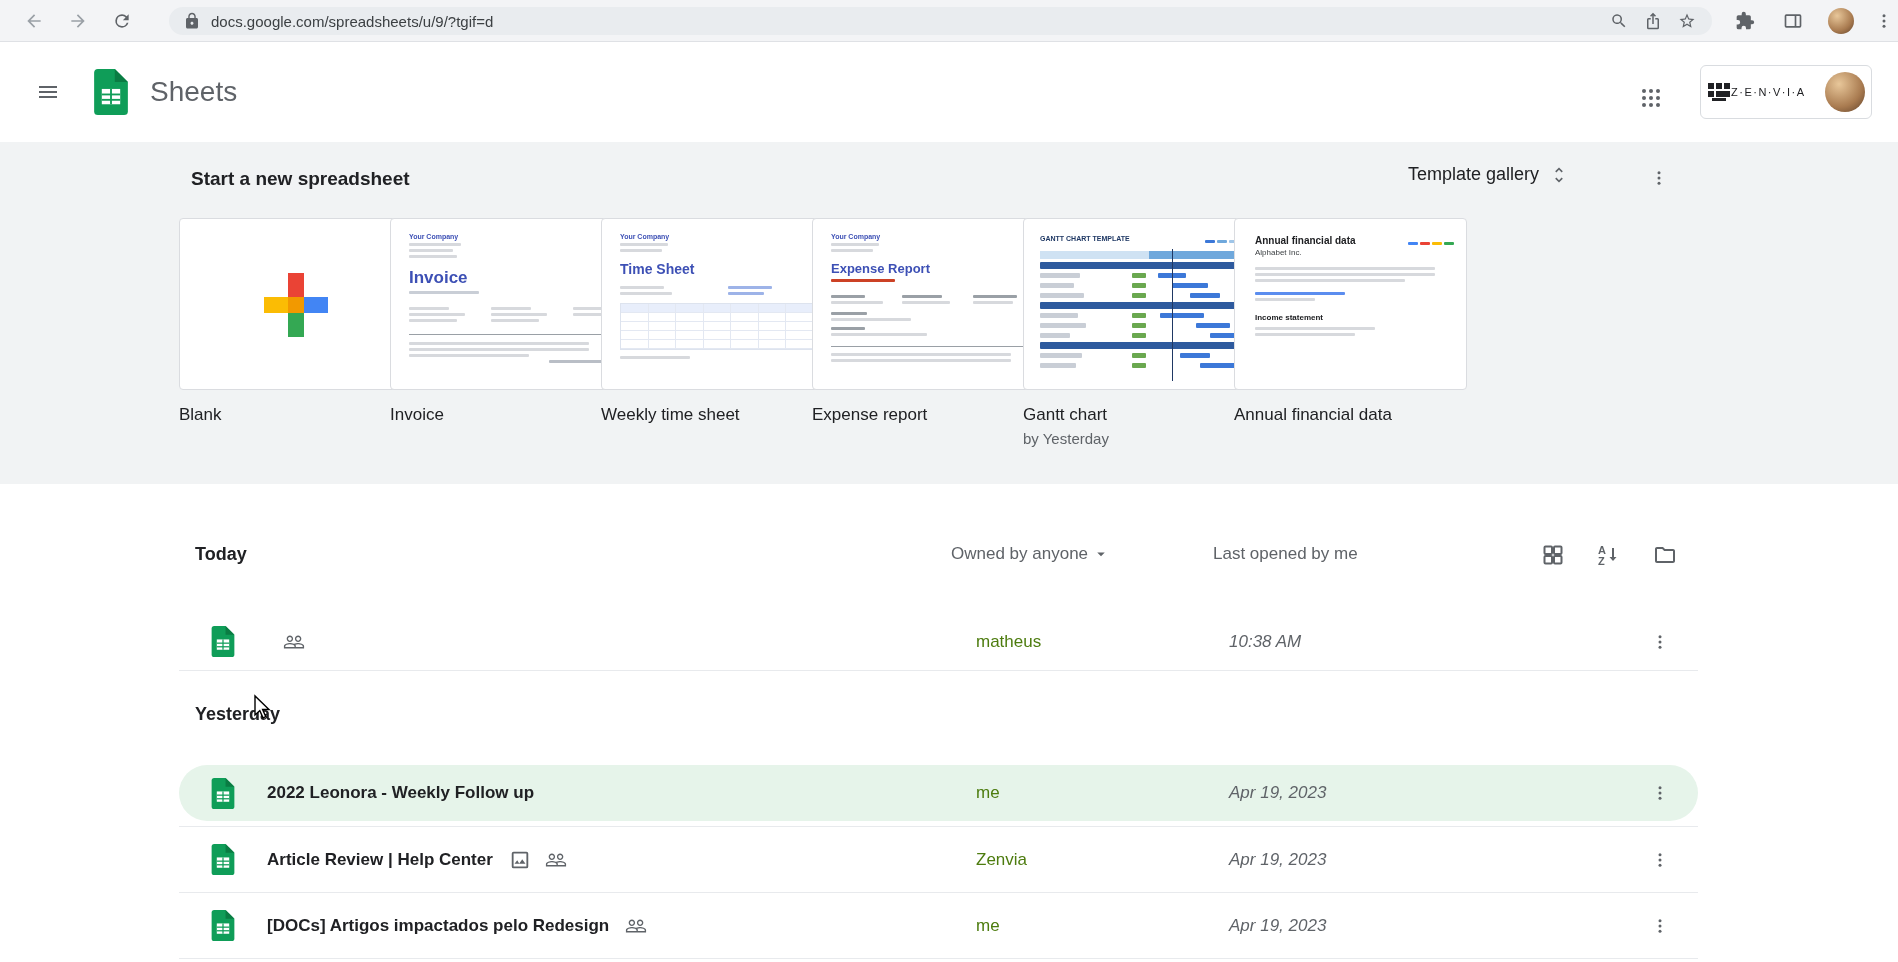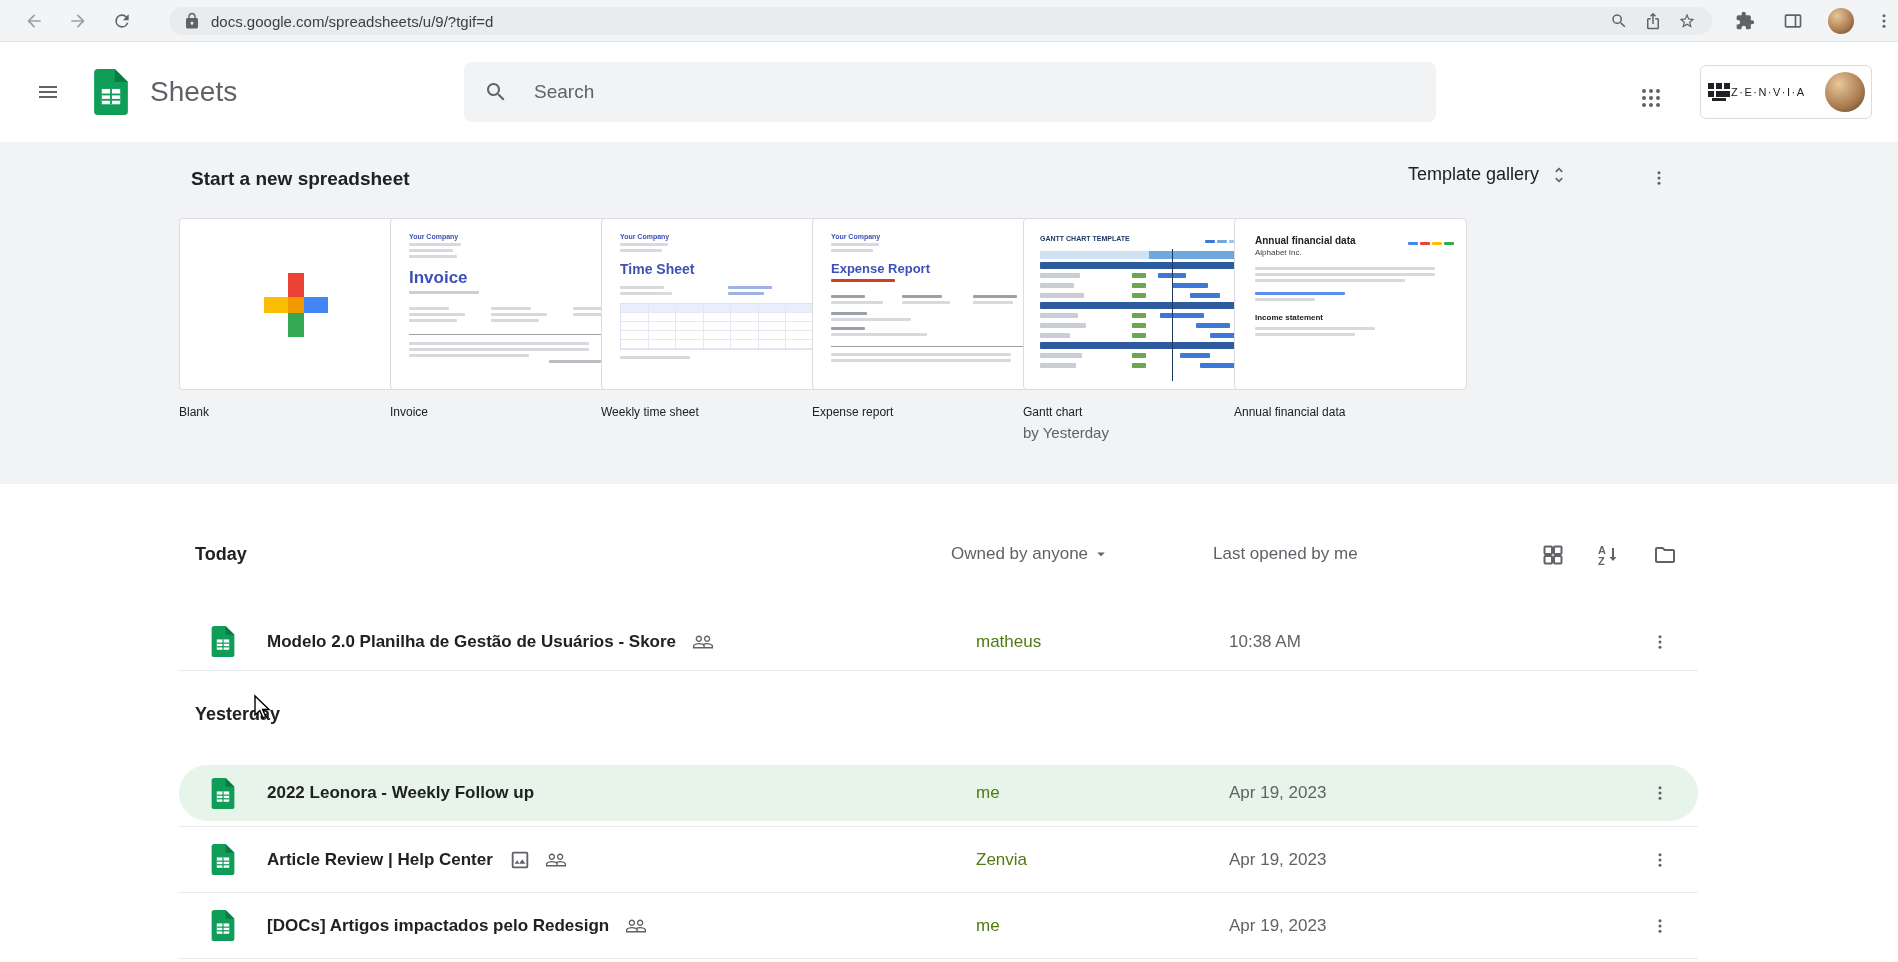--- a/index.html
+++ b/index.html
@@ -46,21 +46,21 @@
   .templates{position:absolute;left:0;top:142px;width:1898px;height:342px;background:#f1f3f4;}
   .tpl-title{position:absolute;left:191px;top:26px;font-size:19px;font-weight:700;color:#202124;}
   .tpl-gallery{position:absolute;left:1408px;top:22px;display:flex;align-items:center;gap:10px;
     font-size:18px;color:#202124;}
   .tpl-kebab{position:absolute;left:1645px;top:22px;width:28px;height:28px;display:flex;
     align-items:center;justify-content:center;}
   .cards{position:absolute;left:179px;top:76px;display:flex;gap:24px;}
   .card{width:187px;}
   .thumb{width:233px;height:172px;background:#fff;border:1px solid #dadce0;border-radius:4px;
     position:relative;overflow:hidden;}
-  .card-label{margin-top:15px;font-size:12px;color:#202124;}
+  .card-label{margin-top:15px;font-size:17px;color:#202124;}
   .card-sub{margin-top:5px;font-size:15px;color:#5f6368;}
   
   .plus{position:absolute;left:84px;top:54px;width:64px;height:64px;}
   .plus i{position:absolute;display:block;}
   
   .t-company{font-size:7px;font-weight:700;color:#3d50b5;}
   .t-bar{height:3px;background:#d7d9dd;border-radius:1px;margin-top:3px;}
   .t-head{font-weight:700;color:#3d50b5;}
   .t-blue-bar{height:3px;background:#9db3e8;border-radius:1px;margin-top:3px;}
   .ts-grid{display:grid;grid-template-columns:repeat(7,1fr);border:1px solid #dde3ee;margin-top:8px;}
@@ -81,21 +81,21 @@
   .col-head{position:absolute;top:36px;font-size:17px;color:#5f6368;display:flex;align-items:center;gap:4px;}
   .view-btn{position:absolute;top:32px;width:30px;height:30px;display:flex;align-items:center;justify-content:center;}
   .row{position:absolute;left:0;width:1519px;display:flex;align-items:center;padding-left:32px;}
   .row.bb{border-bottom:1px solid #e8eaed;}
   .row.bt{border-top:1px solid #e8eaed;}
   .row.hl{background:#e6f4ea;border-radius:28px;}
   .row-icon{width:24px;height:31px;margin-right:32px;flex:none;}
   .row-title{font-size:17px;font-weight:700;color:#202124;white-space:nowrap;}
   .row-badges{display:flex;align-items:center;gap:14px;margin-left:16px;}
   .row-owner{position:absolute;left:797px;font-size:17px;color:#4d7c0f;}
-  .row-date{position:absolute;left:1050px;font-size:17px;color:#5f6368;}
+  .row-date{position:absolute;left:1050px;font-size:17px;color:#5f6368;font-style:italic;}
   .row-kebab{position:absolute;left:1462px;width:38px;height:38px;display:flex;align-items:center;justify-content:center;border-radius:50%;}
   .cursor{position:absolute;left:250px;top:694px;width:24px;height:28px;z-index:50;}
 </style>
 </head>
 <body>
 
 <div class="browser-bar">
   <button class="bb-btn" style="left:22px">
     <svg class="ic20 ic-dim" viewBox="0 0 24 24">
         <path d="M20 11H7.8l5.6-5.6L12 4l-8 8 8 8 1.4-1.4L7.8 13H20z"></path>
@@ -165,26 +165,20 @@
   <svg class="sheets-logo" viewBox="0 0 44 60">
     <path d="M27 0H5a5 5 0 0 0-5 5v50a5 5 0 0 0 5 5h34a5 5 0 0 0 5-5V17L27 0z" fill="#0f9d58"></path>
     <path d="M27 0l17 17H27z" fill="#0a7c43"></path>
     <rect x="10" y="26" width="24" height="20" fill="#fff"></rect>
     <rect x="10" y="32" width="24" height="2.4" fill="#0f9d58"></rect>
     <rect x="10" y="39" width="24" height="2.4" fill="#0f9d58"></rect>
     <rect x="20.8" y="26" width="2.4" height="20" fill="#0f9d58"></rect>
   </svg>
   <div class="app-title">Sheets</div>
 
-  <div class="search-box">
-    <svg class="ic20" viewBox="0 0 24 24" style="width:24px;height:24px">
-        <path d="M15.5 14h-.79l-.28-.27a6.5 6.5 0 1 0-.7.7l.27.28v.79l5 4.99L20.49 19l-4.99-5zm-6 0A4.5 4.5 0 1 1 14 9.5 4.5 4.5 0 0 1 9.5 14z"></path>
-      </svg>
-    <input type="text" placeholder="Search" style="">
-  </div>
 
   <button class="apps-btn">
     <svg viewBox="0 0 24 24" style="width:24px;height:24px;fill:#5f6368">
       <circle cx="5" cy="5" r="2"></circle>
         <circle cx="12" cy="5" r="2"></circle>
         <circle cx="19" cy="5" r="2"></circle>
       <circle cx="5" cy="12" r="2"></circle>
         <circle cx="12" cy="12" r="2"></circle>
         <circle cx="19" cy="12" r="2"></circle>
       <circle cx="5" cy="19" r="2"></circle>
@@ -483,21 +477,20 @@
 
     <div class="row bb" style="top:105px;height:58px">
       <svg class="row-icon" viewBox="0 0 44 60">
         <path d="M27 0H5a5 5 0 0 0-5 5v50a5 5 0 0 0 5 5h34a5 5 0 0 0 5-5V17L27 0z" fill="#0f9d58"></path>
         <path d="M27 0l17 17H27z" fill="#0a7c43"></path>
         <rect x="10" y="26" width="24" height="20" fill="#fff"></rect>
         <rect x="10" y="32" width="24" height="2.4" fill="#0f9d58"></rect>
         <rect x="10" y="39" width="24" height="2.4" fill="#0f9d58"></rect>
         <rect x="20.8" y="26" width="2.4" height="20" fill="#0f9d58"></rect>
       </svg>
-      <span class="row-title">Modelo 2.0 Planilha de Gestão de Usuários - Skore</span>
       <span class="row-badges">
         <svg class="ic20" viewBox="0 0 24 24" style="width:22px;height:22px">
             <path d="M16.5 13c-1.2 0-3.07.34-4.5 1-1.43-.67-3.3-1-4.5-1C5.33 13 1 14.08 1 16.25V19h22v-2.75c0-2.17-4.33-3.25-6.5-3.25zm-4 4.5h-10v-1.25c0-.54 2.56-1.75 5-1.75s5 1.21 5 1.75v1.25zm9 0H14v-1.25c0-.46-.2-.86-.52-1.22.88-.3 1.96-.53 3.02-.53 2.44 0 5 1.21 5 1.75v1.25zM7.5 12c1.93 0 3.5-1.57 3.5-3.5S9.43 5 7.5 5 4 6.57 4 8.5 5.57 12 7.5 12zm0-5.5c1.1 0 2 .9 2 2s-.9 2-2 2-2-.9-2-2 .9-2 2-2zm9 5.5c1.93 0 3.5-1.57 3.5-3.5S18.43 5 16.5 5 13 6.57 13 8.5s1.57 3.5 3.5 3.5zm0-5.5c1.1 0 2 .9 2 2s-.9 2-2 2-2-.9-2-2 .9-2 2-2z"></path>
           </svg>
       </span>
       <span class="row-owner">matheus</span>
       <span class="row-date">10:38 AM</span>
       <button class="row-kebab">
         <svg class="ic18" viewBox="0 0 24 24">
             <circle cx="12" cy="5" r="2"></circle>

